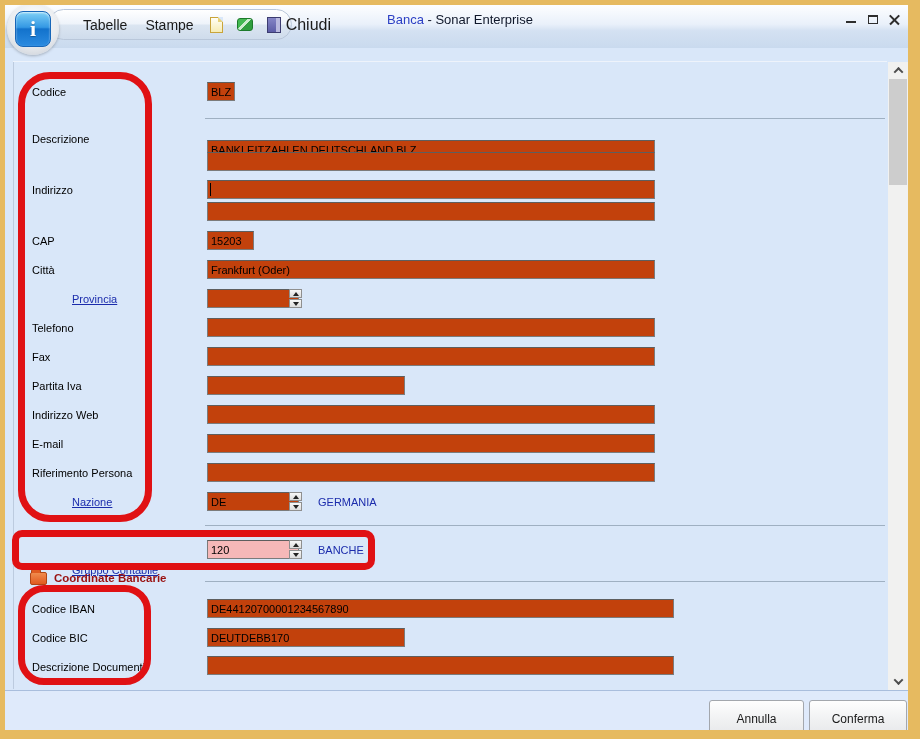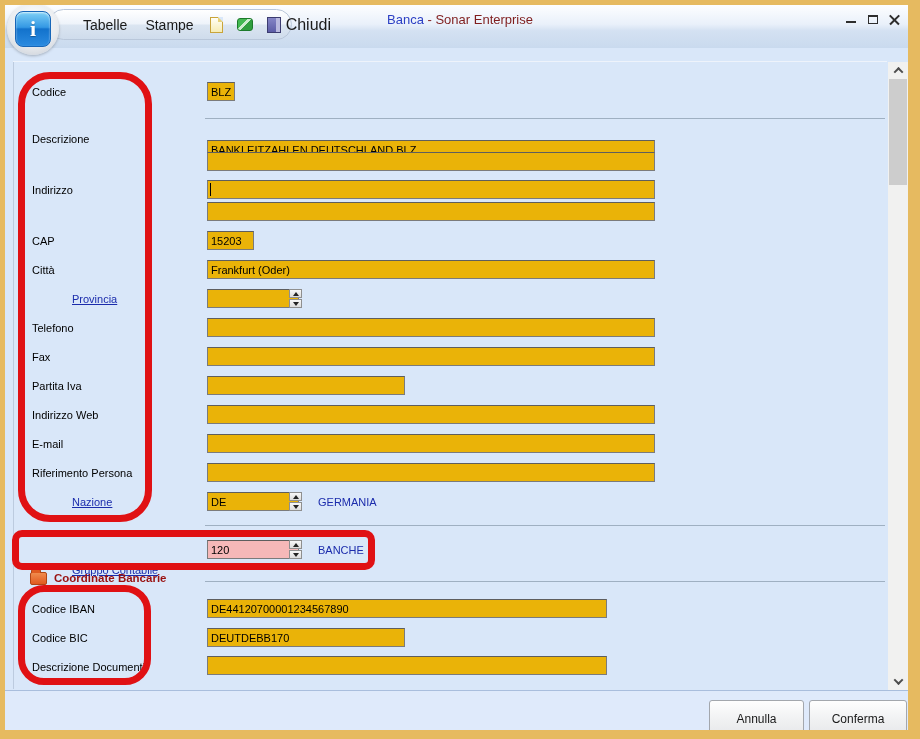--- a/index.html
+++ b/index.html
@@ -36,37 +36,37 @@
   .icon-book { width:16px; height:13px; border-radius:3px; border:1px solid #1d7a2b;
       background:linear-gradient(135deg, #43b952 0 38%, #cdeccf 38% 55%, #2f9e3e 55%); }
   .icon-door { width:14px; height:16px; border:1px solid #3c3c70; background:#b9b9df; position:relative; }
   .icon-door::before { content:""; position:absolute; left:0; top:0; width:8px; height:14px; background:linear-gradient(#8585c6,#5c5ca6); }
   .tb-close { display:flex; align-items:center; gap:5px; cursor:pointer; padding:3px 4px; }
   .tb-close span.lbl-close { font-size:16px; color:#1a1a1a; }
 
   
   .title { position:absolute; left:0; right:0; top:12px; text-align:center; z-index:3; font-size:13px; }
   .t-primary { color:#2c3fc4; }
-  .t-secondary { color:#7f1d1d; }
+  .t-secondary { color:#0f172a; }
   .winctrl { position:absolute; right:19px; top:13px; display:flex; gap:9px; z-index:6; }
   .wc { width:13px; height:12px; display:flex; align-items:center; justify-content:center; cursor:pointer; }
   .sh-min { width:10px; height:2px; background:#2e2e2e; margin-top:6px; }
   .sh-max { width:10px; height:9px; border:1px solid #2e2e2e; border-top-width:2px; }
   .sh-close { position:relative; width:11px; height:11px; }
   .sh-close::before,.sh-close::after { content:""; position:absolute; left:-1px; top:5px; width:13px; height:1.6px; background:#2e2e2e; }
   .sh-close::before { transform:rotate(45deg); }
   .sh-close::after { transform:rotate(-45deg); }
 
   
   .lbl { position:absolute; left:32px; color:#000; z-index:3; white-space:nowrap; }
   .lbl.link { color:#1b2cac; text-decoration:underline; cursor:pointer;padding-left:40px; }
-  .fld { position:absolute; left:207px; height:19px; background:#eab308; z-index:3;
+  .fld { position:absolute; left:207px; height:19px; background:#c2410c; z-index:3;
       border:1px solid #7b7b7b; border-top-color:#5e5e5e;
       font-family:"Liberation Sans", sans-serif; font-size:11px; color:#000; padding:0 3px; }
-  .w-s { width:47px; } .w-m { width:92px; } .w-l { width:198px; } .w-xl { width:448px; } .w-iban { width:400px; }
+  .w-s { width:47px; } .w-m { width:92px; } .w-l { width:198px; } .w-xl { width:448px; } .w-iban { width:467px; }
   .pink { background:#f6b8b8; }
   .side { position:absolute; left:318px; color:#1b2cac; z-index:3; }
   .sep { position:absolute; left:205px; width:680px; height:1px; background:#9fb0c2; z-index:2; }
   .caret { position:absolute; left:210px; top:183px; width:1px; height:13px; background:#000; z-index:4; }
 
   .spin { position:absolute; left:289px; width:13px; height:19px; z-index:3; display:flex; flex-direction:column; gap:1px; }
   .sp { flex:1; background:linear-gradient(#f8f8f8,#dcdcdc); border:1px solid #8f8f8f; display:flex; align-items:center; justify-content:center; cursor:pointer; }
   .tri-up { width:0; height:0; border-left:3px solid transparent; border-right:3px solid transparent; border-bottom:4px solid #222; }
   .tri-dn { width:0; height:0; border-left:3px solid transparent; border-right:3px solid transparent; border-top:4px solid #222; }
 

